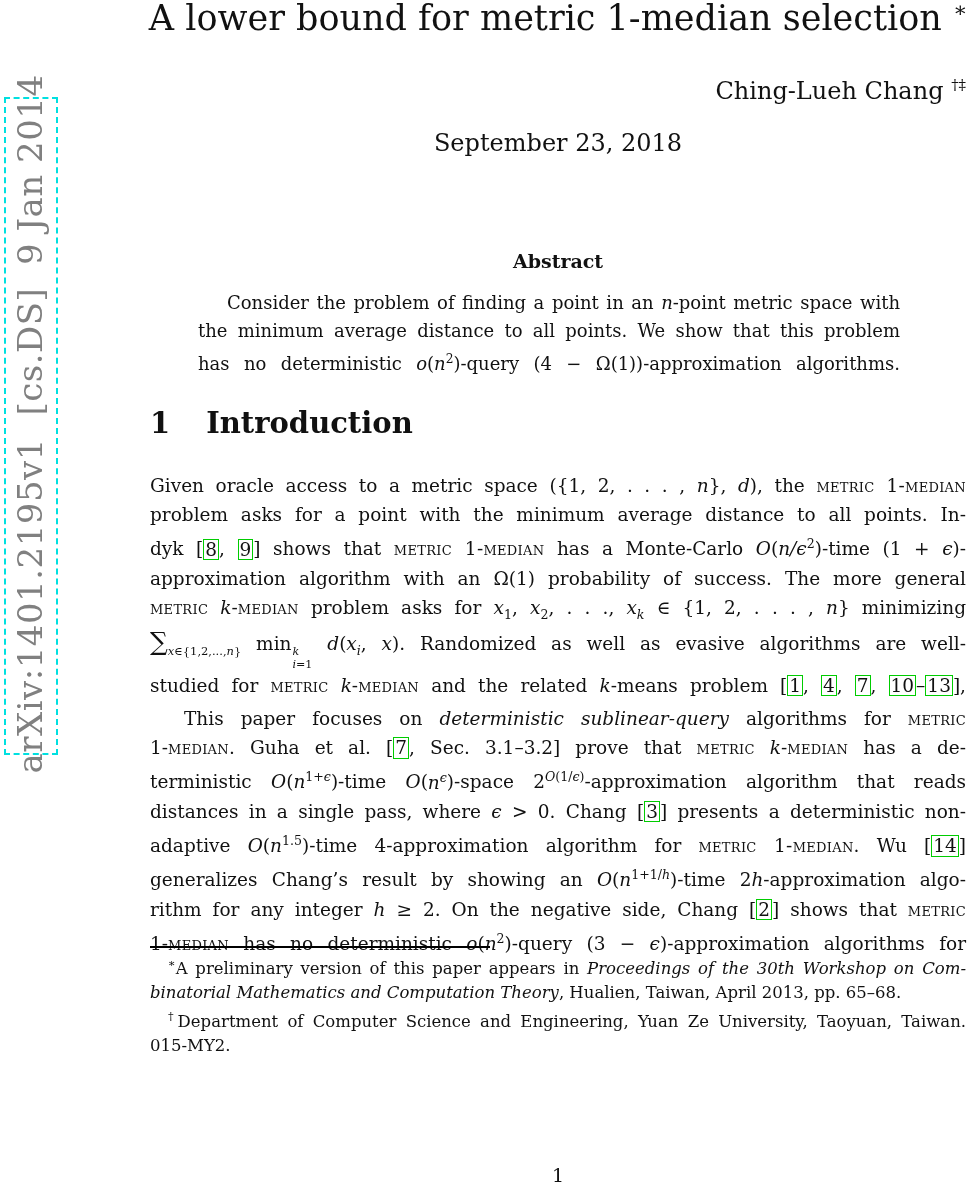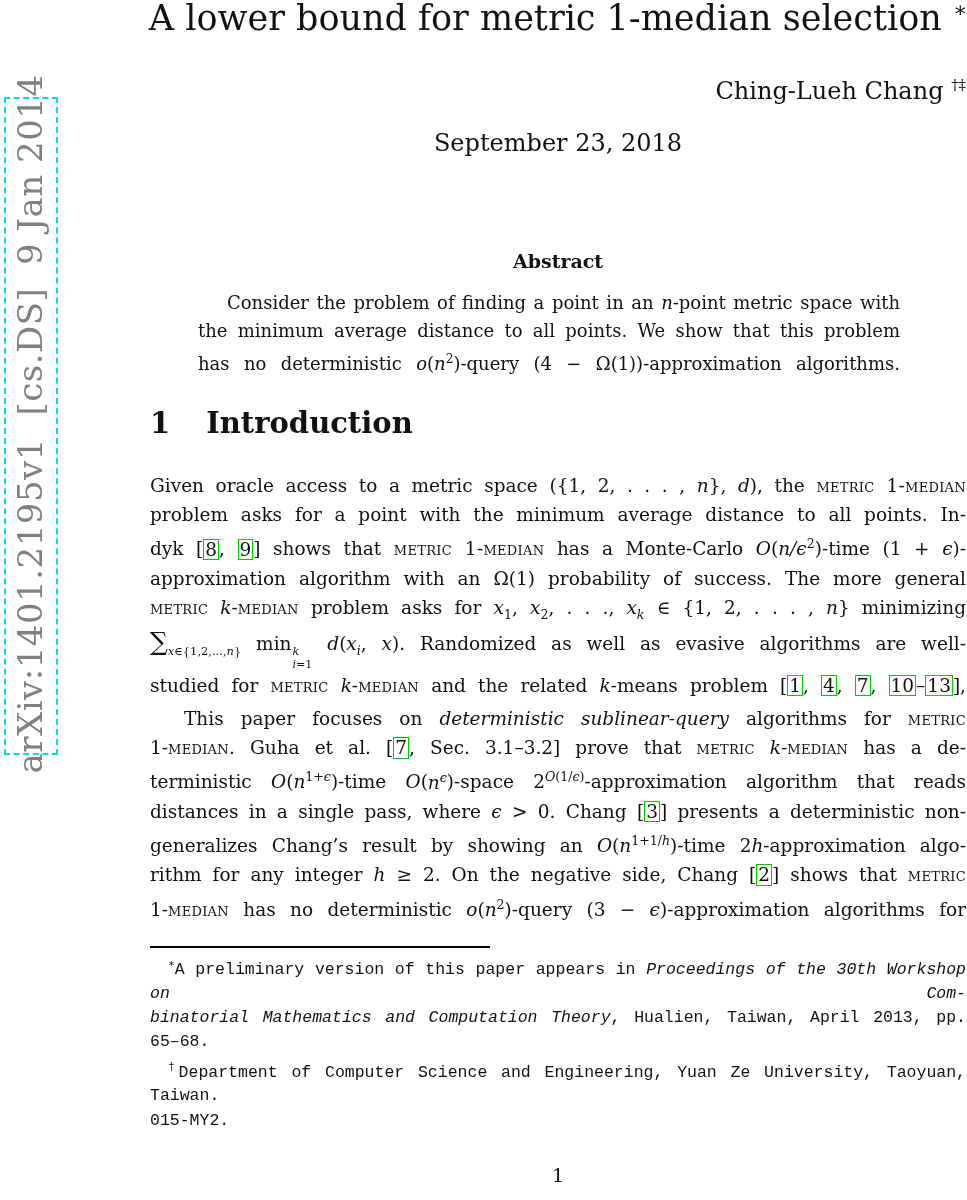--- a/index.html
+++ b/index.html
@@ -33,21 +33,21 @@
   .abs-body {position:absolute; top:289px; left:48px; width:702px; font-size:18px; line-height:28px;}
 
   .sec-head {position:absolute; top:406px; left:0; font-size:29px; font-weight:bold;}
   .sec-num {display:inline-block;}
   .sec-title {display:inline-block; margin-left:36px;}
 
   .para1 {position:absolute; top:471px; left:0; width:816px; font-size:18.5px; line-height:29.2px;}
   .para2 {position:absolute; top:704px; left:0; width:816px; font-size:18.5px; line-height:29.2px;}
 
   .fn-rule {position:absolute; top:946px; left:0; width:340px; border-top:2px solid #000;}
-  .footnotes {position:absolute; top:952px; left:0; width:816px; font-size:16.5px; line-height:24.3px;font-family:Liberation Mono, monospace;}
+  .footnotes {position:absolute; top:952px; left:0; width:816px; font-size:16.5px; line-height:24.3px;}
 
   .page-num {position:absolute; top:1164px; left:0; right:0; text-align:center; font-size:19px;}
 
   
   .tline {text-align:justify; text-align-last:justify;}
   .tline.end {text-align-last:left;}
   .tline.indent {text-indent:34px;}
   .tline.findent {text-indent:18px;}
   .tline.indent.abs {text-indent:29px;}
 
@@ -98,20 +98,21 @@
             <span><i>k</i></span>
             <span><i>i</i>=1</span>
           </span> <i>d</i>(<i>x<sub>i</sub></i>, <i>x</i>).  Randomized as well as evasive algorithms are well-</div>
         <div class="tline">studied for <span class="sc">metric</span> <i>k</i>-<span class="sc">median</span> and the related <i>k</i>-means problem [<span class="cite">1</span>, <span class="cite">4</span>, <span class="cite">7</span>, <span class="cite">10</span>–<span class="cite">13</span>],</div>
       </div>
     <div class="para2">
         <div class="tline indent">This paper focuses on <i>deterministic sublinear-query</i> algorithms for <span class="sc">metric</span></div>
         <div class="tline">1-<span class="sc">median</span>.  Guha et al. [<span class="cite">7</span>, Sec. 3.1–3.2] prove that <span class="sc">metric</span> <i>k</i>-<span class="sc">median</span> has a de-</div>
         <div class="tline">terministic <i>O</i>(<i>n</i><sup>1+<i>ϵ</i></sup>)-time <i>O</i>(<i>n<sup>ϵ</sup></i>)-space 2<sup><i>O</i>(1/<i>ϵ</i>)</sup>-approximation algorithm that reads</div>
         <div class="tline">distances in a single pass, where <i>ϵ</i> &gt; 0.  Chang [<span class="cite">3</span>] presents a deterministic non-</div>
+        <div class="tline">adaptive <i>O</i>(<i>n</i><sup>1.5</sup>)-time 4-approximation algorithm for <span class="sc">metric 1-median</span>.  Wu [<span class="cite">14</span>]</div>
         <div class="tline">generalizes Chang’s result by showing an <i>O</i>(<i>n</i><sup>1+1/<i>h</i></sup>)-time 2<i>h</i>-approximation algo-</div>
         <div class="tline">rithm for any integer <i>h</i> ≥ 2.  On the negative side, Chang [<span class="cite">2</span>] shows that <span class="sc">metric</span></div>
         <div class="tline">1-<span class="sc">median</span> has no deterministic <i>o</i>(<i>n</i><sup>2</sup>)-query (3 − <i>ϵ</i>)-approximation algorithms for</div>
       </div>
 
     <div class="fn-rule"></div>
     <div class="footnotes">
         <div class="tline findent"><sup>∗</sup>A preliminary version of this paper appears in <i>Proceedings of the 30th Workshop on Com-</i></div>
         <div class="tline end"><i>binatorial Mathematics and Computation Theory</i>, Hualien, Taiwan, April 2013, pp. 65–68.</div>
         <div class="tline findent"><sup>†</sup>Department of Computer Science and Engineering, Yuan Ze University, Taoyuan, Taiwan.</div>

